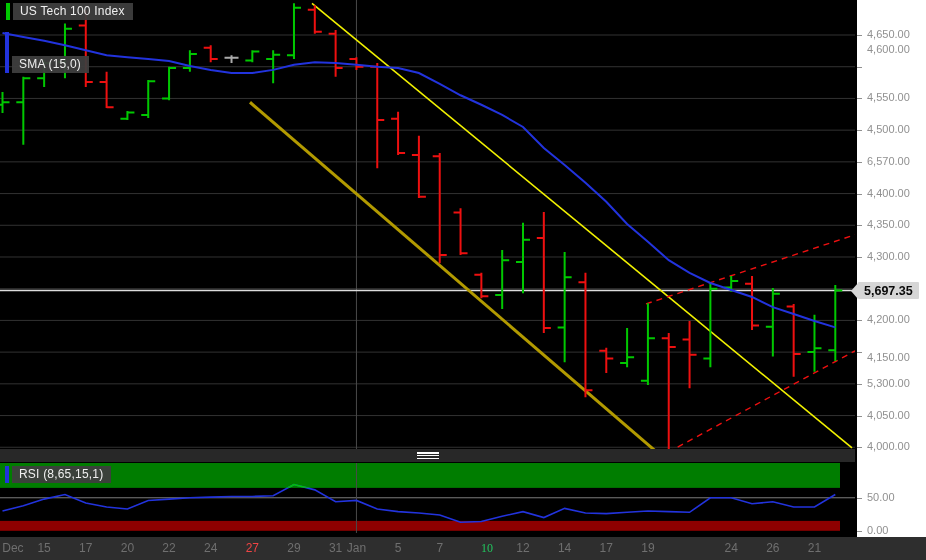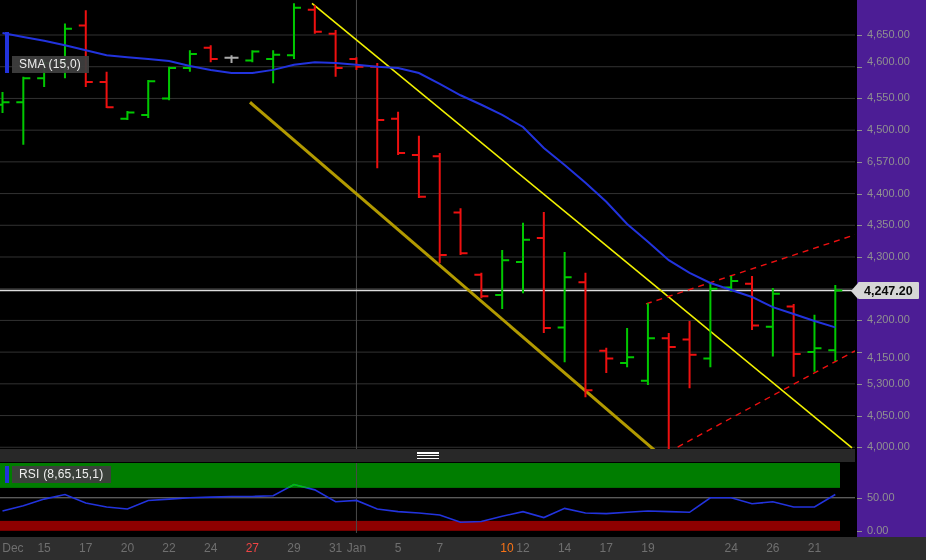--- a/index.html
+++ b/index.html
@@ -90,20 +90,26 @@
       <path d="M710.38 282.9934259999999 L710.38 367.34601599999985 M703.38 358.4667959999999 L710.38 358.4667959999999 M710.38 288.70149599999985 L717.38 288.70149599999985" stroke="#00c800" stroke-width="2" fill="none"></path>
       <path d="M731.2 276.01689599999986 L731.2 291.87264599999986 M724.2 287.43303599999984 L731.2 287.43303599999984 M731.2 281.0907359999999 L738.2 281.0907359999999" stroke="#00c800" stroke-width="2" fill="none"></path>
       <path d="M752.02 276.01689599999986 L752.02 329.9264459999999 M745.02 283.6276559999999 L752.02 283.6276559999999 M752.02 325.48683599999987 L759.02 325.48683599999987" stroke="#ee1010" stroke-width="2" fill="none"></path>
       <path d="M772.84 288.06726599999985 L772.84 356.56410599999987 M765.84 326.7552959999999 L772.84 326.7552959999999 M772.84 293.77533599999987 L779.84 293.77533599999987" stroke="#00c800" stroke-width="2" fill="none"></path>
       <path d="M793.66 303.92301599999985 L793.66 376.8594659999999 M786.66 306.45993599999986 L793.66 306.45993599999986 M793.66 354.02718599999986 L800.66 354.02718599999986" stroke="#ee1010" stroke-width="2" fill="none"></path>
       <path d="M814.48 314.7049259999999 L814.48 371.78562599999987 M807.48 352.12449599999985 L814.48 352.12449599999985 M814.48 348.31911599999984 L821.48 348.31911599999984" stroke="#00c800" stroke-width="2" fill="none"></path>
       <path d="M835.3 284.8961159999999 L835.3 361.0037159999999 M828.3 350.22180599999984 L835.3 350.22180599999984 M835.3 290.47733999999997 L842.3 290.47733999999997" stroke="#00c800" stroke-width="2" fill="none"></path>
       <polyline points="2.5,33.106805999999885 23.32,36.912185999999885 44.14,40.717565999999884 64.96000000000001,45.15717599999988 85.78,50.23101599999988 106.6,55.30485599999988 127.42,57.20754599999988 148.24,59.11023599999988 169.06,61.01292599999988 189.88,66.08676599999988 210.7,69.89214599999988 231.52,73.06329599999988 252.34,73.06329599999988 273.16,69.89214599999988 293.98,64.81830599999988 314.8,62.281385999999884 335.62,62.91561599999988 356.44,64.81830599999988 377.26,66.72099599999989 398.08,67.98945599999988 418.9,73.06329599999988 439.72,83.84520599999988 460.54,95.26134599999988 481.36,104.77479599999988 502.18,114.92247599999988 523,126.97284599999988 543.82,147.90243599999988 564.64,165.0266459999999 585.46,182.78508599999986 606.28,201.81198599999988 627.1,224.01003599999987 647.92,241.76847599999988 668.74,260.16114599999986 689.5600000000001,272.84574599999985 710.38,282.9934259999999 731.2,289.96995599999985 752.02,296.9464859999999 772.84,307.09416599999986 793.66,314.0706959999999 814.48,321.04722599999985 835.3,327.3895259999999" fill="none" stroke="#2233dd" stroke-width="2"></polyline>
     </svg>
 
+  <div class="legend-item" style="left:6px;top:3px;">
+    <div class="legend-swatch" style="background: rgb(0, 200, 0);"></div>
+    <div class="legend-box" style="background: rgba(62, 62, 62, 0.95);">
+      <span class="legend-text" style="color: rgb(239, 239, 239);">US Tech 100 Index</span>
+    </div>
+  </div>
   <div class="legend-item" style="left:5px;top:32px;">
     <div class="legend-swatch" style="background: rgb(34, 51, 221);"></div>
     <div class="legend-box" style="background: rgba(62, 62, 62, 0.95); margin-top: 24px;">
       <span class="legend-text" style="color: rgb(239, 239, 239);">SMA (15,0)</span>
     </div>
   </div>
   <div class="legend-item" style="left:5px;top:466px;z-index:2;">
     <div class="legend-swatch" style="background: rgb(34, 51, 221);"></div>
     <div class="legend-box" style="background: rgba(62, 62, 62, 0.95);">
       <span class="legend-text" style="color: rgb(239, 239, 239);">RSI (8,65,15,1)</span>
@@ -126,25 +132,25 @@
       </defs>
       <rect x="0" y="0" width="840" height="24.873999999999995" fill="#007d00"></rect>
       <rect x="0" y="57.894" width="840" height="9.905999999999999" fill="#8e0000"></rect>
       <line x1="0" y1="34.78" x2="855" y2="34.78" stroke="#7d7d7d" stroke-width="1"></line>
       <line x1="356.44" y1="0" x2="356.44" y2="70" stroke="#4a4a4a" stroke-width="1"></line>
       <polyline points="2.5,47.988 23.32,42.7048 44.14,36.1008 64.96000000000001,31.477999999999994 85.78,40.063199999999995 106.6,44.0256 127.42,46.0068 148.24,37.4216 169.06,36.1008 189.88,34.78 210.7,34.1196 231.52,33.459199999999996 252.34,33.459199999999996 273.16,32.7988 293.98,21.571999999999996 314.8,26.855199999999996 335.62,38.742399999999996 356.44,37.4216 377.26,46.0068 398.08,48.648399999999995 418.9,49.9692 439.72,51.9504 460.54,59.2148 481.36,58.5544 502.18,53.27119999999999 523,48.648399999999995 543.82,54.592 564.64,45.3464 585.46,49.9692 606.28,50.629599999999996 627.1,49.3088 647.92,47.988 668.74,48.648399999999995 689.5600000000001,49.3088 710.38,34.78 731.2,34.78 752.02,40.7236 772.84,38.742399999999996 793.66,44.0256 814.48,44.0256 835.3,31.477999999999994" fill="none" stroke="#2233dd" stroke-width="1.6"></polyline>
       <polyline points="2.5,47.988 23.32,42.7048 44.14,36.1008 64.96000000000001,31.477999999999994 85.78,40.063199999999995 106.6,44.0256 127.42,46.0068 148.24,37.4216 169.06,36.1008 189.88,34.78 210.7,34.1196 231.52,33.459199999999996 252.34,33.459199999999996 273.16,32.7988 293.98,21.571999999999996 314.8,26.855199999999996 335.62,38.742399999999996 356.44,37.4216 377.26,46.0068 398.08,48.648399999999995 418.9,49.9692 439.72,51.9504 460.54,59.2148 481.36,58.5544 502.18,53.27119999999999 523,48.648399999999995 543.82,54.592 564.64,45.3464 585.46,49.9692 606.28,50.629599999999996 627.1,49.3088 647.92,47.988 668.74,48.648399999999995 689.5600000000001,49.3088 710.38,34.78 731.2,34.78 752.02,40.7236 772.84,38.742399999999996 793.66,44.0256 814.48,44.0256 835.3,31.477999999999994" fill="none" stroke="#00c800" stroke-width="1.6" clip-path="url(#obclip)"></polyline>
     </svg>
 
   <div id="gap-col" style="left:855px;"></div>
-  <div id="axis-strip" style="left: 857px; background: #4c1d95;">
+  <div id="axis-strip" style="left: 857px; background: #ffffff;">
       <div class="axis-tick" style="top: 35.0095px; background: rgb(144, 144, 144);"></div>
       <div class="axis-label" style="top: 28.0095px; color: rgb(144, 144, 144);">4,650.00</div>
       <div class="axis-tick" style="top: 66.721px; background: rgb(144, 144, 144);"></div>
-      <div class="axis-label" style="top: 55px; color: rgb(144, 144, 144);">4,600.00</div>
+      <div class="axis-label" style="top: 43px; color: rgb(144, 144, 144);">4,600.00</div>
       <div class="axis-tick" style="top: 98.4325px; background: rgb(144, 144, 144);"></div>
       <div class="axis-label" style="top: 91.4325px; color: rgb(144, 144, 144);">4,550.00</div>
       <div class="axis-tick" style="top: 130.144px; background: rgb(144, 144, 144);"></div>
       <div class="axis-label" style="top: 123.144px; color: rgb(144, 144, 144);">4,500.00</div>
       <div class="axis-tick" style="top: 161.855px; background: rgb(144, 144, 144);"></div>
       <div class="axis-label" style="top: 154.855px; color: rgb(144, 144, 144);">6,570.00</div>
       <div class="axis-tick" style="top: 193.567px; background: rgb(144, 144, 144);"></div>
       <div class="axis-label" style="top: 186.567px; color: rgb(144, 144, 144);">4,400.00</div>
       <div class="axis-tick" style="top: 225.278px; background: rgb(144, 144, 144);"></div>
       <div class="axis-label" style="top: 218.278px; color: rgb(144, 144, 144);">4,350.00</div>
@@ -163,37 +169,37 @@
       <div class="axis-tick" style="top: 447.259px; background: rgb(144, 144, 144);"></div>
       <div class="axis-label" style="top: 440.259px; color: rgb(144, 144, 144);">4,000.00</div>
       <div class="axis-tick" style="top: 497.78px; background: rgb(144, 144, 144);"></div>
       <div class="axis-label" style="top: 490.78px; color: rgb(144, 144, 144);">50.00</div>
       <div class="axis-tick" style="top: 530.8px; background: rgb(144, 144, 144);"></div>
       <div class="axis-label" style="top: 523.8px; color: rgb(144, 144, 144);">0.00</div>
     </div>
 
   <div id="price-badge" style="left:851px;top:282px;">
     <div id="badge-arrow" style="border-right: 7px solid rgb(214, 214, 214);"></div>
-    <div id="badge-box" style="background: rgb(214, 214, 214); color: rgb(10, 10, 10);">4,247.20</div>
+    <div id="badge-box" style="background: rgb(214, 214, 214); color: rgb(10, 10, 10);">5,697.35</div>
   </div>
 
   <div id="date-strip" style="background: rgb(46, 46, 46);">
       <div class="date-label" style="left: -5.09px; color: rgb(111, 111, 111);">Dec</div>
       <div class="date-label" style="left: 26.14px; color: rgb(111, 111, 111);">15</div>
       <div class="date-label" style="left: 67.78px; color: rgb(111, 111, 111);">17</div>
       <div class="date-label" style="left: 109.42px; color: rgb(111, 111, 111);">20</div>
       <div class="date-label" style="left: 151.06px; color: rgb(111, 111, 111);">22</div>
       <div class="date-label" style="left: 192.7px; color: rgb(111, 111, 111);">24</div>
       <div class="date-label" style="left: 234.34px; color: #ef4444;">27</div>
       <div class="date-label" style="left: 275.98px; color: rgb(111, 111, 111);">29</div>
       <div class="date-label" style="left: 317.62px; color: rgb(111, 111, 111);">31</div>
       <div class="date-label" style="left: 338.44px; color: rgb(111, 111, 111);">Jan</div>
       <div class="date-label" style="left: 380.08px; color: rgb(111, 111, 111);">5</div>
       <div class="date-label" style="left: 421.72px; color: rgb(111, 111, 111);">7</div>
-      <div class="date-label" style="left: 489px; color: #f97316;">10</div>
+      <div class="date-label" style="left: 469px; color: #22c55e; font-family: Liberation Serif, serif;">10</div>
       <div class="date-label" style="left: 505px; color: rgb(111, 111, 111);">12</div>
       <div class="date-label" style="left: 546.64px; color: rgb(111, 111, 111);">14</div>
       <div class="date-label" style="left: 588.28px; color: rgb(111, 111, 111);">17</div>
       <div class="date-label" style="left: 629.92px; color: rgb(111, 111, 111);">19</div>
       <div class="date-label" style="left: 671.56px; color: rgb(111, 111, 111); margin-top: 48px;">21</div>
       <div class="date-label" style="left: 713.2px; color: rgb(111, 111, 111);">24</div>
       <div class="date-label" style="left: 754.84px; color: rgb(111, 111, 111);">26</div>
       <div class="date-label" style="left: 796.48px; color: rgb(111, 111, 111);">21</div>
     </div>
 </div>

